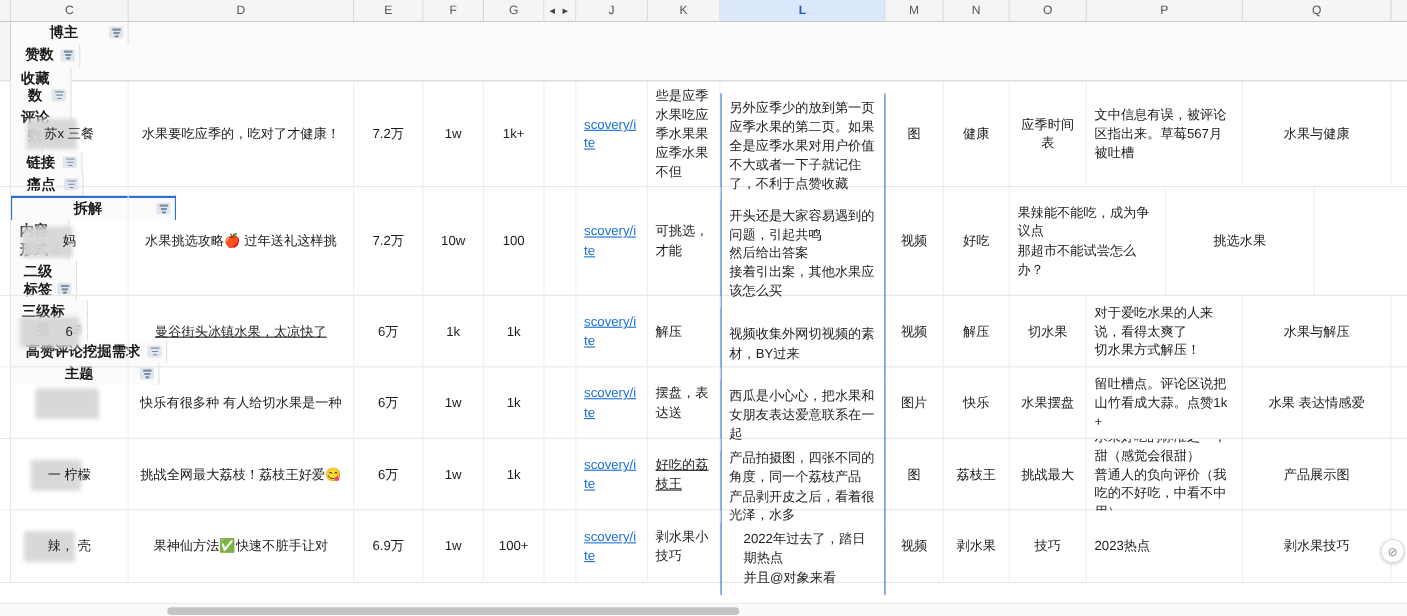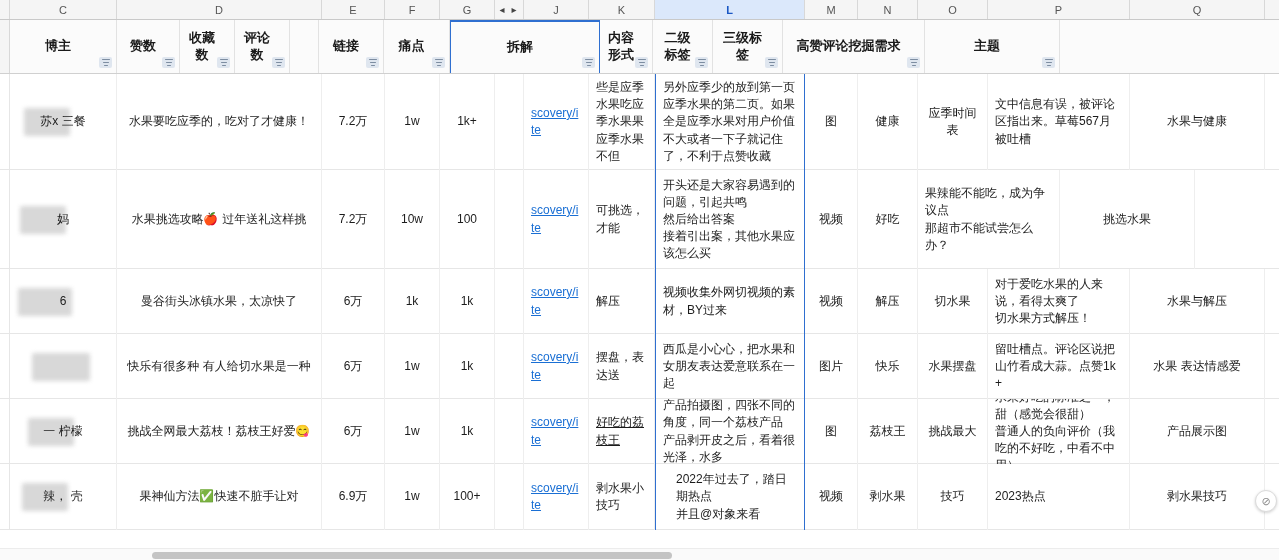--- a/index.html
+++ b/index.html
@@ -124,20 +124,21 @@
   .cell.left { justify-content: flex-start; text-align: left; }
   .cell.link {
     color: #1a6fd4;
     text-decoration: underline;
     justify-content: flex-start;
     white-space: nowrap;
   }
   .cell.sel-col {
     border-left: 1px solid #2f6fd0;
     border-right: 1px solid #2f6fd0;
+    margin-top: 11px;
   }
   .cell .txt { width: 100%; }
   .cell.center .txt { text-align: center; }
   .cell.left .txt { text-align: left; }
 
   
   .blurbox {
     position: absolute;
     background: #d6d6d6;
     filter: blur(2px);
@@ -216,21 +217,21 @@
         <div class="colhead" style="width: 53px;">M</div>
         <div class="colhead" style="width: 60px;">N</div>
         <div class="colhead" style="width: 70px;">O</div>
         <div class="colhead" style="width: 142px;">P</div>
         <div class="colhead" style="width: 135px;">Q</div>
       </div>
   </div>
 
   <div class="fieldhead-row">
     <div class="gutter head"></div>
-    <div id="fieldheads" style="display:flex;">
+    <div id="fieldheads" style="display:flex;flex-direction:column;">
         <div class="fieldhead" style="width: 107px;">
           <span>博主</span>
           <span class="filter-ico">
             <i></i>
             <i></i>
             <i></i>
           </span>
         </div>
         <div class="fieldhead" style="width: 63px;">
           <span>赞数</span>
@@ -420,21 +421,21 @@
             <span class="txt" style="white-space: pre-line;">挑选水果</span>
           </div>
         </div>
         <div class="row" style="height: 65px;">
           <div class="gutter"></div>
           <div class="cell center authcell" style="width: 107px; height: 65px;">
             <div class="blurbox" style="left: 8px; top: 18.5px; width: 54px; height: 28px;"></div>
             <span class="txt" style="white-space: pre-line;">     6</span>
           </div>
           <div class="cell center" style="width: 205px; height: 65px;">
-            <span class="txt" style="white-space: pre-line;">曼谷街头冰镇水果，太凉快了</span>
+            <span class="txt" style="white-space: pre-line; text-decoration: underline;">曼谷街头冰镇水果，太凉快了</span>
           </div>
           <div class="cell center" style="width: 63px; height: 65px;">
             <span class="txt" style="white-space: pre-line;">6万</span>
           </div>
           <div class="cell center" style="width: 55px; height: 65px;">
             <span class="txt" style="white-space: pre-line;">1k</span>
           </div>
           <div class="cell center" style="width: 55px; height: 65px;">
             <span class="txt" style="white-space: pre-line;">1k</span>
           </div>

